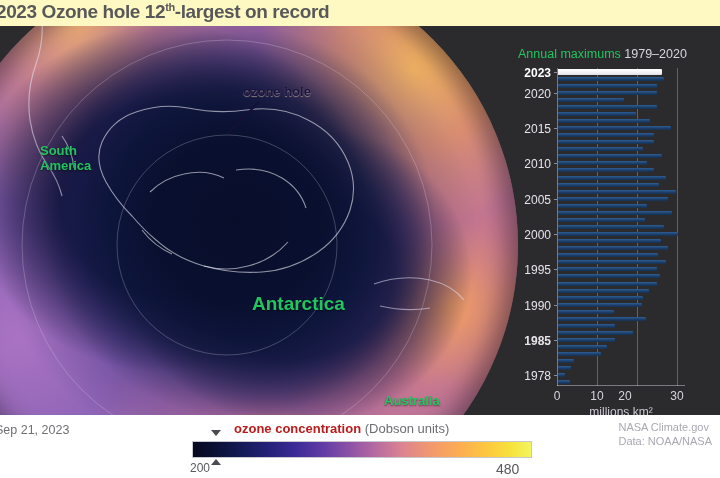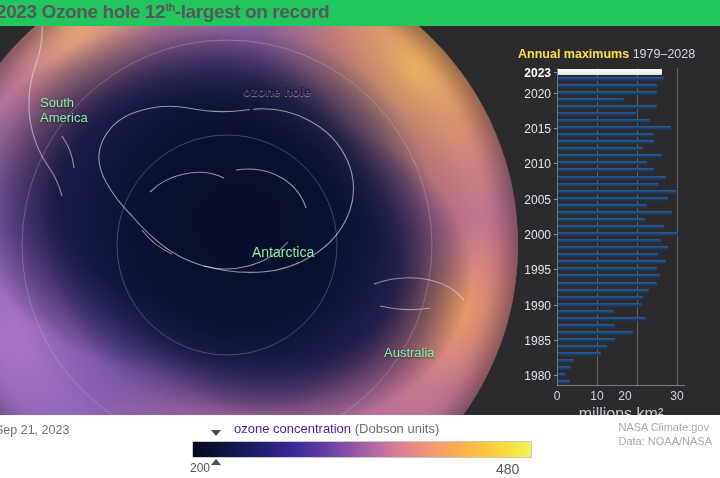--- a/index.html
+++ b/index.html
@@ -6,21 +6,21 @@
   body {
     width:720px; height:478px; overflow:hidden;
     background:#ffffff;
     font-family:"Liberation Sans", sans-serif;
     position:relative;
   }
 
   
   #title-bar {
     position:absolute; left:0; top:0; width:720px; height:26px;
-    background:#22c55e;
+    background:#fef9c3;
   }
   #title-text {
     position:absolute; left:-4px; top:1px;
     font-size:19px; font-weight:700; color:#58585a;
     letter-spacing:-0.4px; white-space:nowrap;
   }
   #title-text sup { font-size:11px; vertical-align:super; }
 
   
   #figure {
@@ -54,46 +54,46 @@
     position:absolute; left:0; top:0; width:582px; height:582px;
     border-radius:50%;
     background:radial-gradient(circle at 50% 50%, rgba(0,0,0,0) 78%, rgba(40,20,50,0.28) 94%, rgba(30,16,40,0.5) 100%);
   }
   .coast {
     position:absolute; pointer-events:none;
   }
 
   
   .map-label {
-    position:absolute; color:#86efac; font-size:13px; font-weight:400;
+    position:absolute; color:#22c55e; font-size:13px; font-weight:700;
     text-shadow:0 1px 2px rgba(0,0,0,0.55);
-    line-height:1.12; white-space:nowrap;
+    line-height:1.12; white-space:nowrap;margin-top:48px;
   }
   #label-south-america { left:40px; top:70px; }
-  #label-antarctica    { left:252px; top:219px; font-size:14px; }
+  #label-antarctica    { left:252px; top:219px; font-size:19px; }
   #label-australia     { left:384px; top:320px; }
   #label-ozone-hole {
     position:absolute; left:243px; top:58px;
     color:#1b1340; font-size:13px; font-weight:700;
     text-shadow:0 1px 1px rgba(255,235,190,0.5);
     white-space:nowrap;
   }
   #leader-line {
     position:absolute; left:228px; top:73px; width:34px; height:34px;
   }
 
   
   #chart-panel {
     position:absolute; left:500px; top:0px; width:220px; height:389px;
   }
   #chart-title {
     position:absolute; left:18px; top:21px;
     font-size:12.5px; color:#e9e7ec; white-space:nowrap;
   }
-  #chart-title b { font-weight:700; color:#fde047; }
+  #chart-title b { font-weight:400; color:#22c55e; }
   #chart-title span.range { font-weight:400; color:#d8d5de; }
 
   #plot {
     position:absolute; left:57px; top:42px; width:128px; height:318px;
   }
   #plot-bg {
     position:absolute; left:0; top:0; width:100%; height:100%;
   }
   .gridline {
     position:absolute; top:0; bottom:0; width:1px;
@@ -125,21 +125,21 @@
   #xaxis {
     position:absolute; left:0; right:0; bottom:0; height:1px;
     background:rgba(220,220,230,0.45);
   }
   .xtick-label {
     position:absolute; top:100%; margin-top:3px;
     color:#d7d4dd; font-size:12px; transform:translateX(-50%);
   }
   #xaxis-title {
     position:absolute; left:64px; top:100%; margin-top:19px;
-    color:#cdc9d4; font-size:16px; transform:translateX(-50%);
+    color:#cdc9d4; font-size:12px; transform:translateX(-50%);
     white-space:nowrap;
   }
 
   
   #bottom {
     position:absolute; left:0; top:415px; width:720px; height:63px;
     background:#ffffff;
   }
   #date-text {
     position:absolute; left:-5px; top:8px;
@@ -149,21 +149,21 @@
     position:absolute; right:8px; top:5px;
     font-size:11px; color:#a9a7b0; text-align:left; line-height:1.28;
     white-space:nowrap;
   }
 
   #legend { position:absolute; left:188px; top:0px; width:350px; height:63px; }
   #legend-title {
     position:absolute; left:46px; top:6px;
     font-size:13px; color:#6d6d72; white-space:nowrap;
   }
-  #legend-title b { color:#4c1d95; font-weight:400; }
+  #legend-title b { color:#b91c1c; font-weight:700; }
   #colorbar {
     position:absolute; left:4px; top:26px; width:340px; height:17px;
     border:1px solid #c9c7ce;
     background:linear-gradient(90deg,
       #07091f 0%, #0b1136 7%, #141a55 14%, #232176 22%,
       #3b2a96 30%, #5f3ba4 38%, #8b51a6 46%, #b66aa0 54%,
       #dc8490 62%, #f2976f 70%, #fcae52 79%, #fdc83f 87%,
       #f6e23c 94%, #f2f55e 100%);
   }
   .cb-marker {
@@ -232,21 +232,21 @@
   <div class="map-label" id="label-australia">Australia</div>
 
   <svg id="leader-line" width="34" height="34" viewBox="0 0 34 34">
     <line x1="1" y1="33" x2="31" y2="3" stroke="#15103a" stroke-width="2"></line>
   </svg>
   <div id="label-ozone-hole">ozone hole</div>
 
   <div id="chart-panel">
     <div id="chart-title">
       <b>Annual maximums</b>
-      <span class="range">1979–2028</span>
+      <span class="range">1979–2020</span>
     </div>
 
     <div id="plot">
       <div id="plot-bg">
           <div class="gridline" style="left: 40px;"></div>
           <div class="gridline" style="left: 80px;"></div>
           <div class="gridline" style="left: 120px;"></div>
         </div>
       <div id="yaxis"></div>
       <div id="xaxis"></div>
@@ -307,23 +307,23 @@
           <div class="ytick" style="top: 95.4px;">2010</div>
           <div class="tickmark" style="top: 95.4px;"></div>
           <div class="ytick" style="top: 130.733px; margin-left: 35px;">2005</div>
           <div class="tickmark" style="top: 130.733px;"></div>
           <div class="ytick" style="top: 166.067px;">2000</div>
           <div class="tickmark" style="top: 166.067px;"></div>
           <div class="ytick" style="top: 201.4px;">1995</div>
           <div class="tickmark" style="top: 201.4px;"></div>
           <div class="ytick" style="top: 236.733px;">1990</div>
           <div class="tickmark" style="top: 236.733px;"></div>
-          <div class="ytick" style="top: 272.067px;">1985</div>
+          <div class="ytick" style="top: 272.067px; font-weight: bold;">1985</div>
           <div class="tickmark" style="top: 272.067px;"></div>
-          <div class="ytick" style="top: 307.4px;">1980</div>
+          <div class="ytick" style="top: 307.4px;">1978</div>
           <div class="tickmark" style="top: 307.4px;"></div>
         </div>
       <div id="xticks-layer">
           <div class="xtick-label" style="left: 0px;">0</div>
           <div class="xtick-label" style="left: 40px;">10</div>
           <div class="xtick-label" style="left: 68px;">20</div>
           <div class="xtick-label" style="left: 120px;">30</div>
         </div>
       <div id="xaxis-title">millions km²</div>
     </div>

